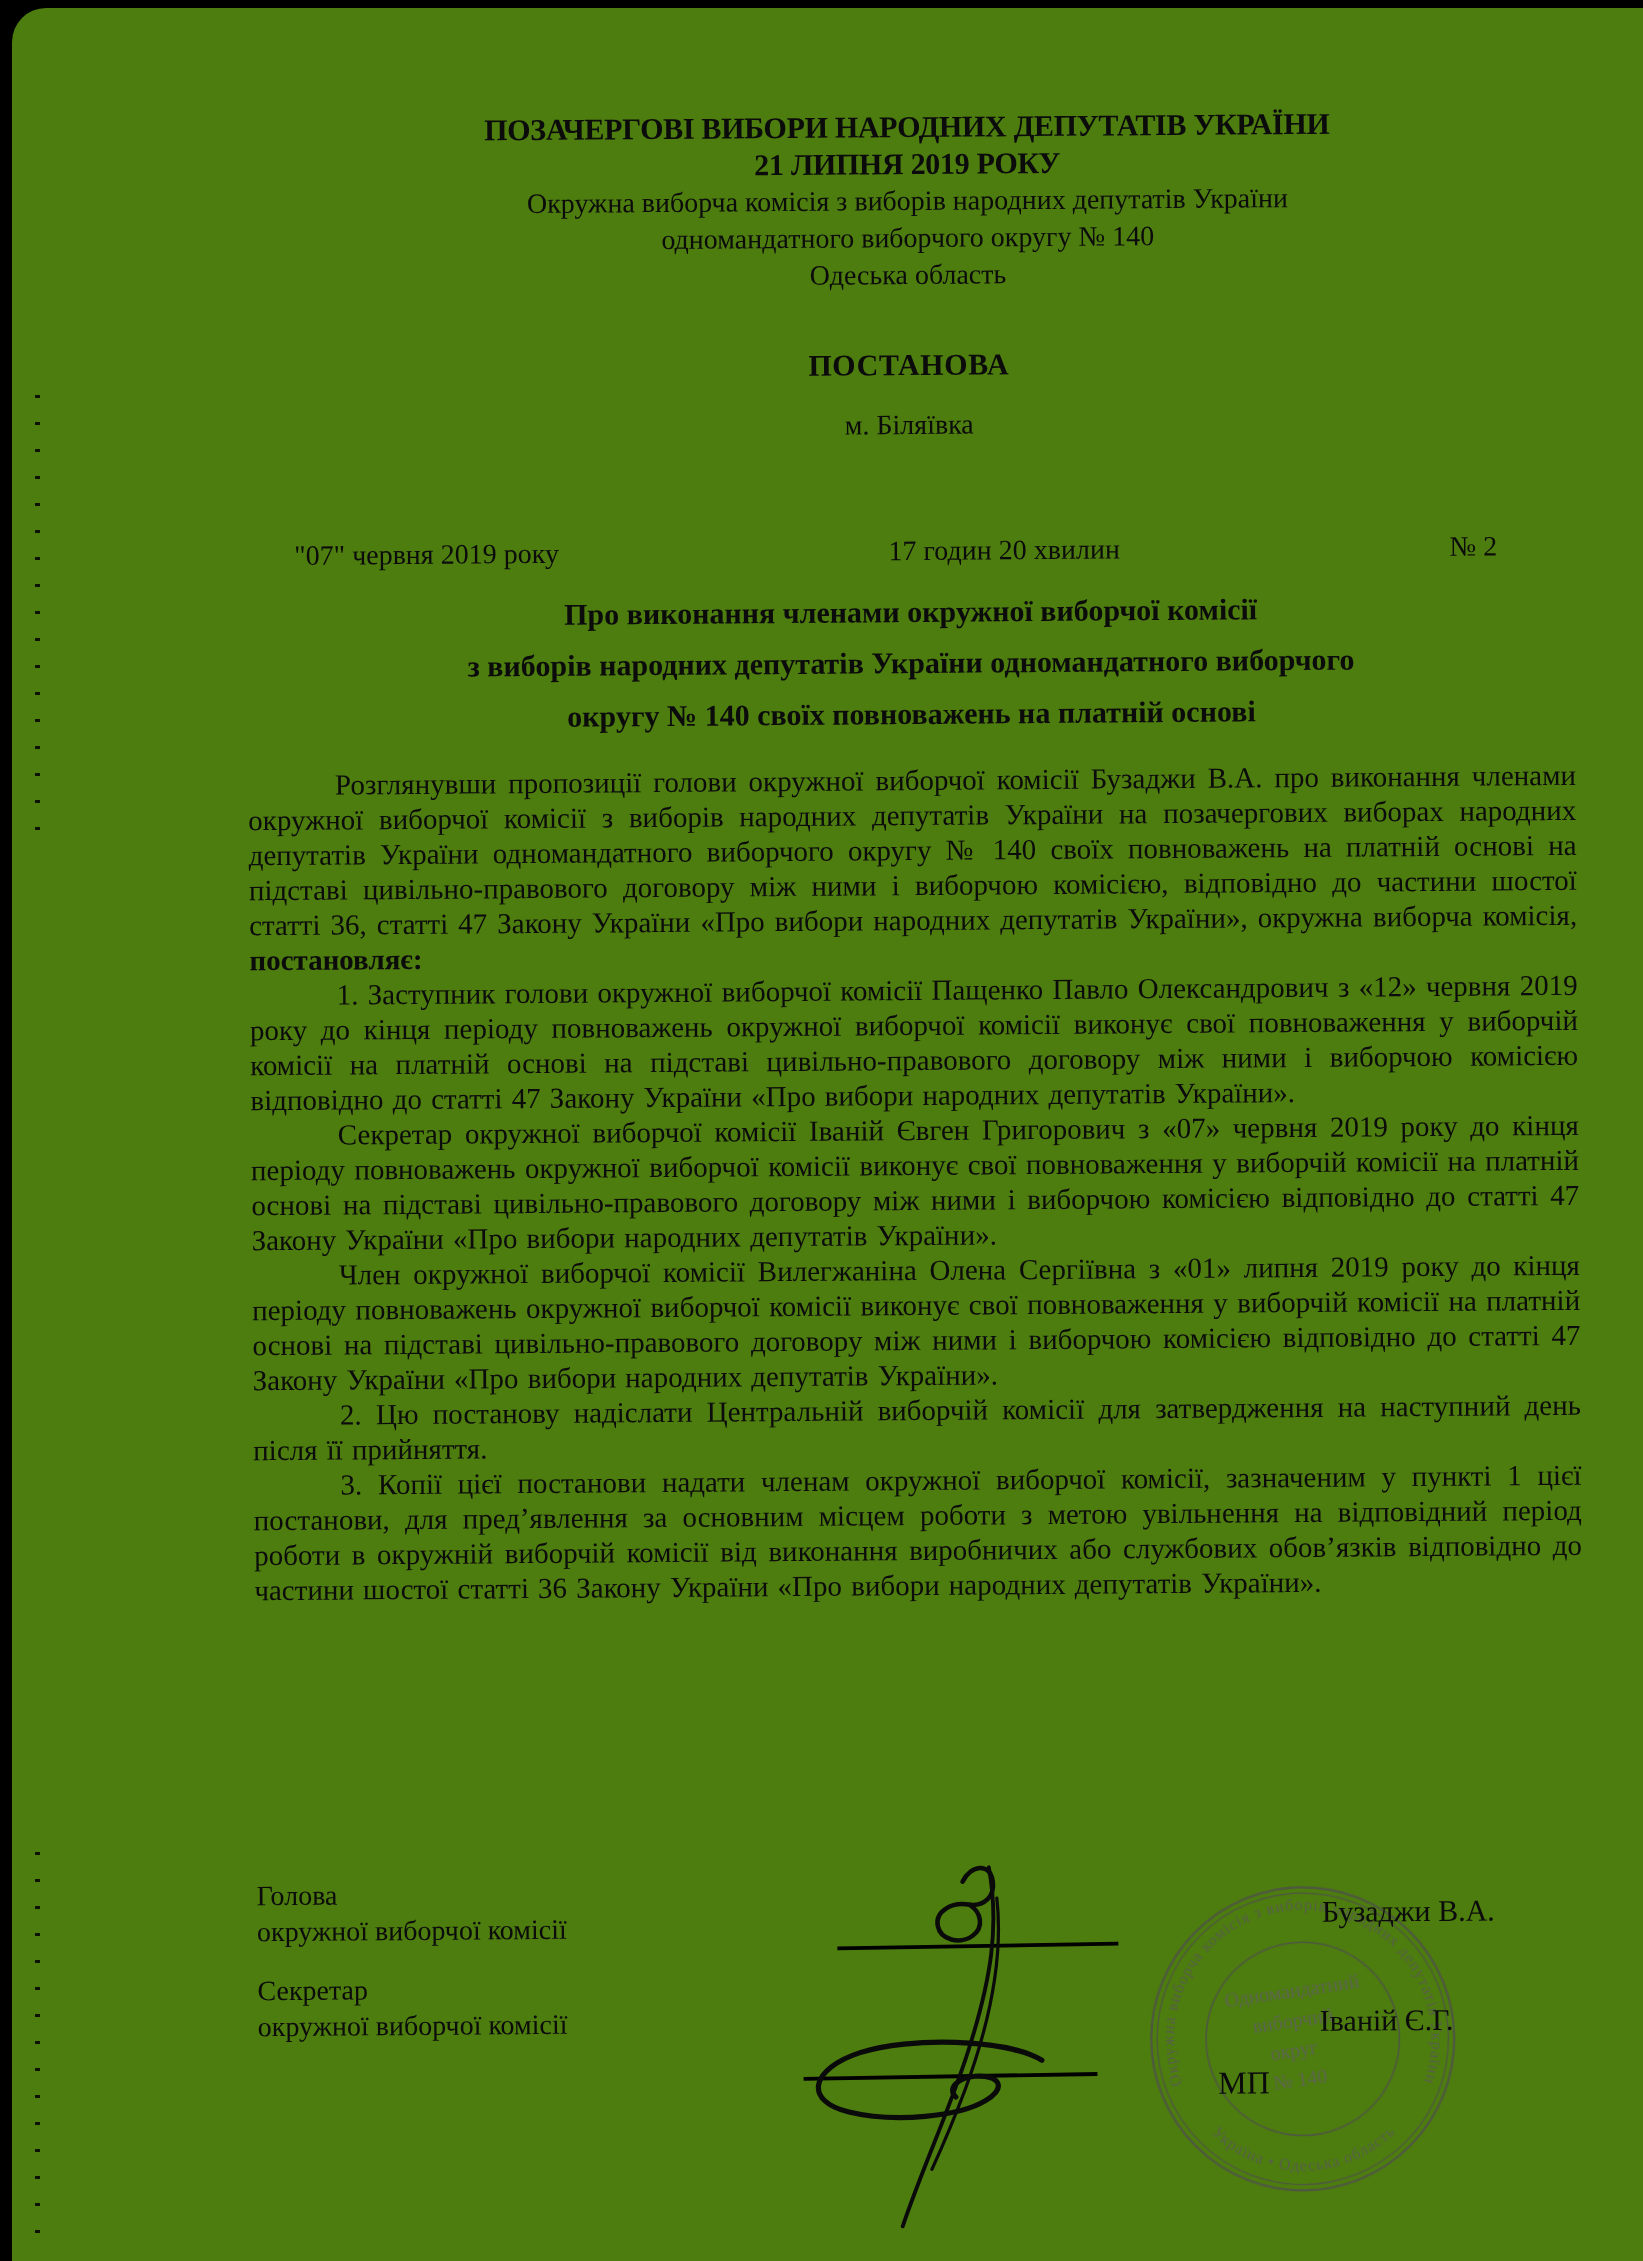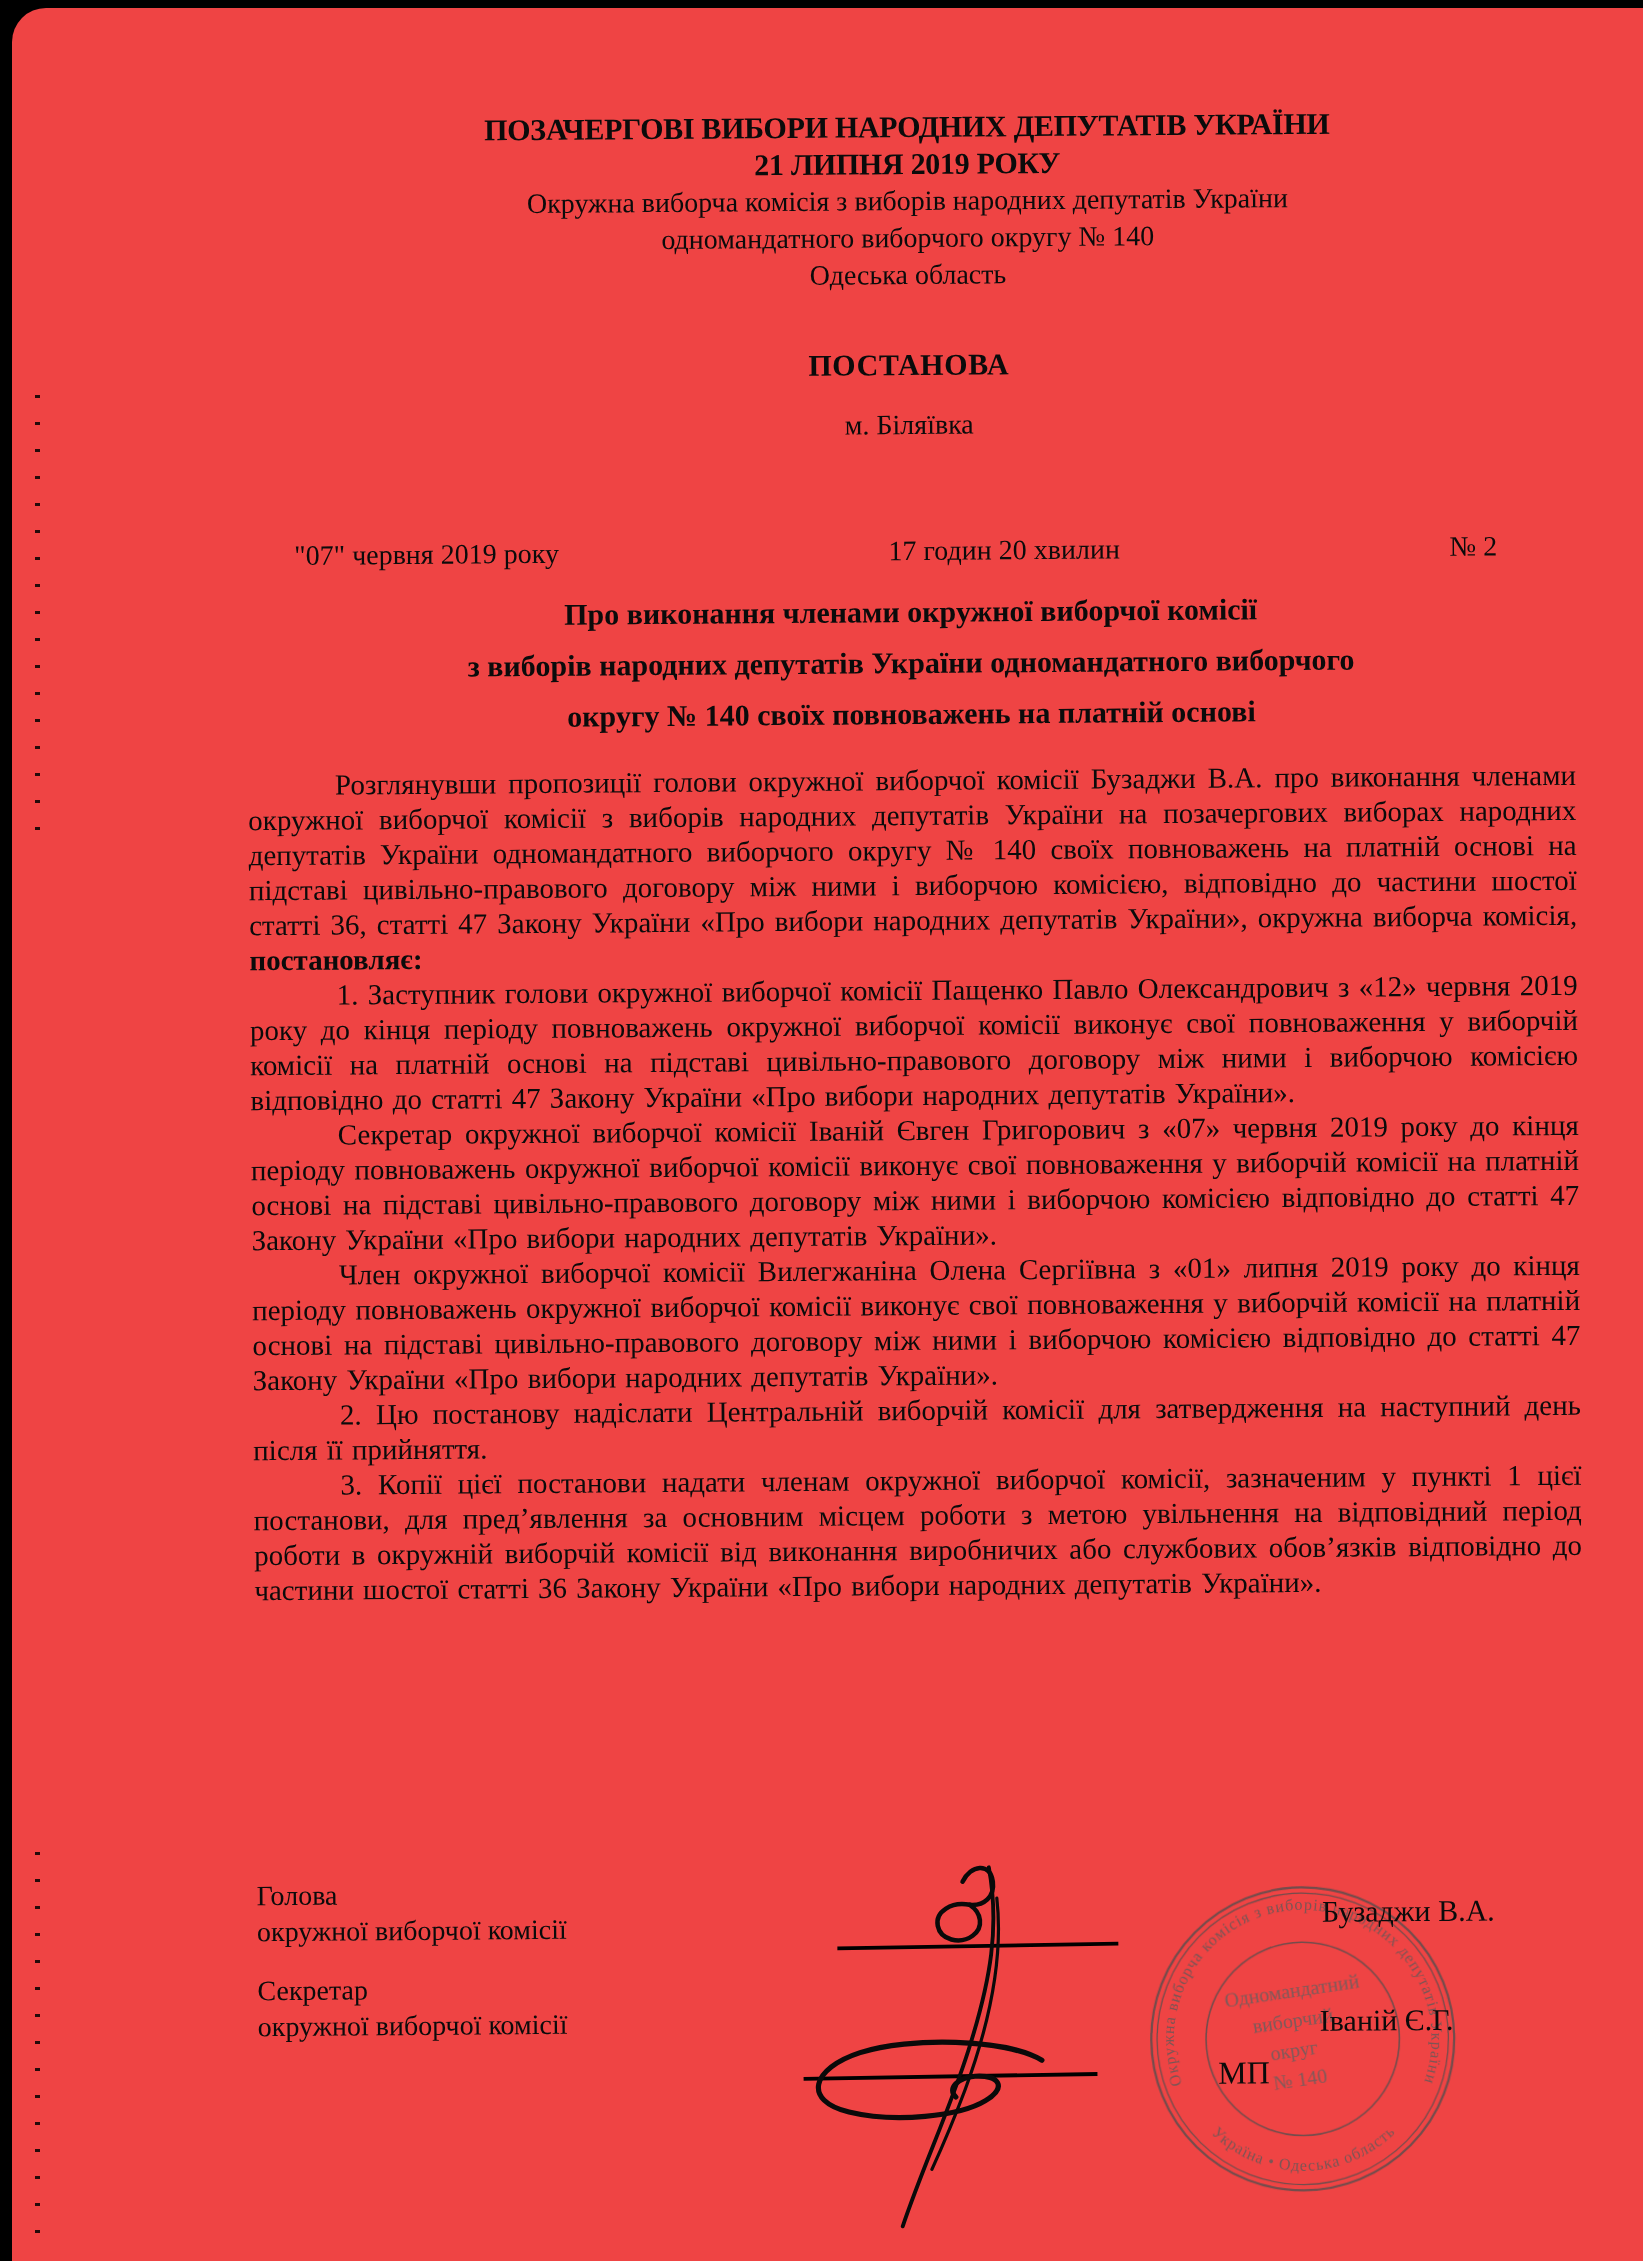--- a/index.html
+++ b/index.html
@@ -7,21 +7,21 @@
   body{
     width:1644px;height:2261px;
     background:#000;
     font-family:"Liberation Serif", serif;
     color:#0b0b0b;
     overflow:hidden;
     position:relative;
   }
   .page{
     position:absolute; top:7.7px; left:11.6px; right:0; bottom:0;
-    background:#ef4444;
+    background:#4d7c0f;
     border-top-left-radius:34px;
   }
   .left-dashes{
     position:absolute; left:23px; width:5.8px;
     background:repeating-linear-gradient(to bottom,#000 0 3.2px,transparent 3.2px 27px);
     opacity:.85;
   }
   .ld-a{top:387px;height:438px;}
   .ld-b{top:1844px;height:387px;}
   .content{
@@ -48,21 +48,21 @@
   }
   .body-text p{margin:0;text-indent:87px;}
   .sig-block{position:absolute;top:1856px;left:0;width:1328px;height:397px;}
   .sig-svg{position:absolute;left:0;top:0;z-index:1;}
   .sig-role{position:absolute;left:0;font-size:28px;line-height:36px;z-index:2;}
   .role-head{top:9px;}
   .role-secretary{top:104px;}
   .sig-name{position:absolute;font-size:30px;z-index:3;white-space:nowrap;}
   .name-head{left:1065px;top:34px;}
   .name-secretary{left:1062px;top:143px;}
-  .mp-mark{position:absolute;left:960px;top:193px;font-size:32px;z-index:3;}
+  .mp-mark{position:absolute;left:960px;top:203px;font-size:32px;z-index:3;}
   .stamp-g{filter:blur(1.1px);opacity:.78;}
   .stamp-g circle{fill:none;stroke:#4f4f4f;}
   .stamp-ring-text{fill:#5a5a5a;font-family:"Liberation Serif",serif;font-size:25px;letter-spacing:1.5px;}
   .stamp-center-text{fill:#606060;font-family:"Liberation Serif",serif;font-size:31px;}
   .sig-path{fill:none;stroke:#0a0a0a;stroke-linecap:round;stroke-linejoin:round;}
   .sig-line{stroke:#000;stroke-width:6;}
 </style>
 </head>
 <body>
 

